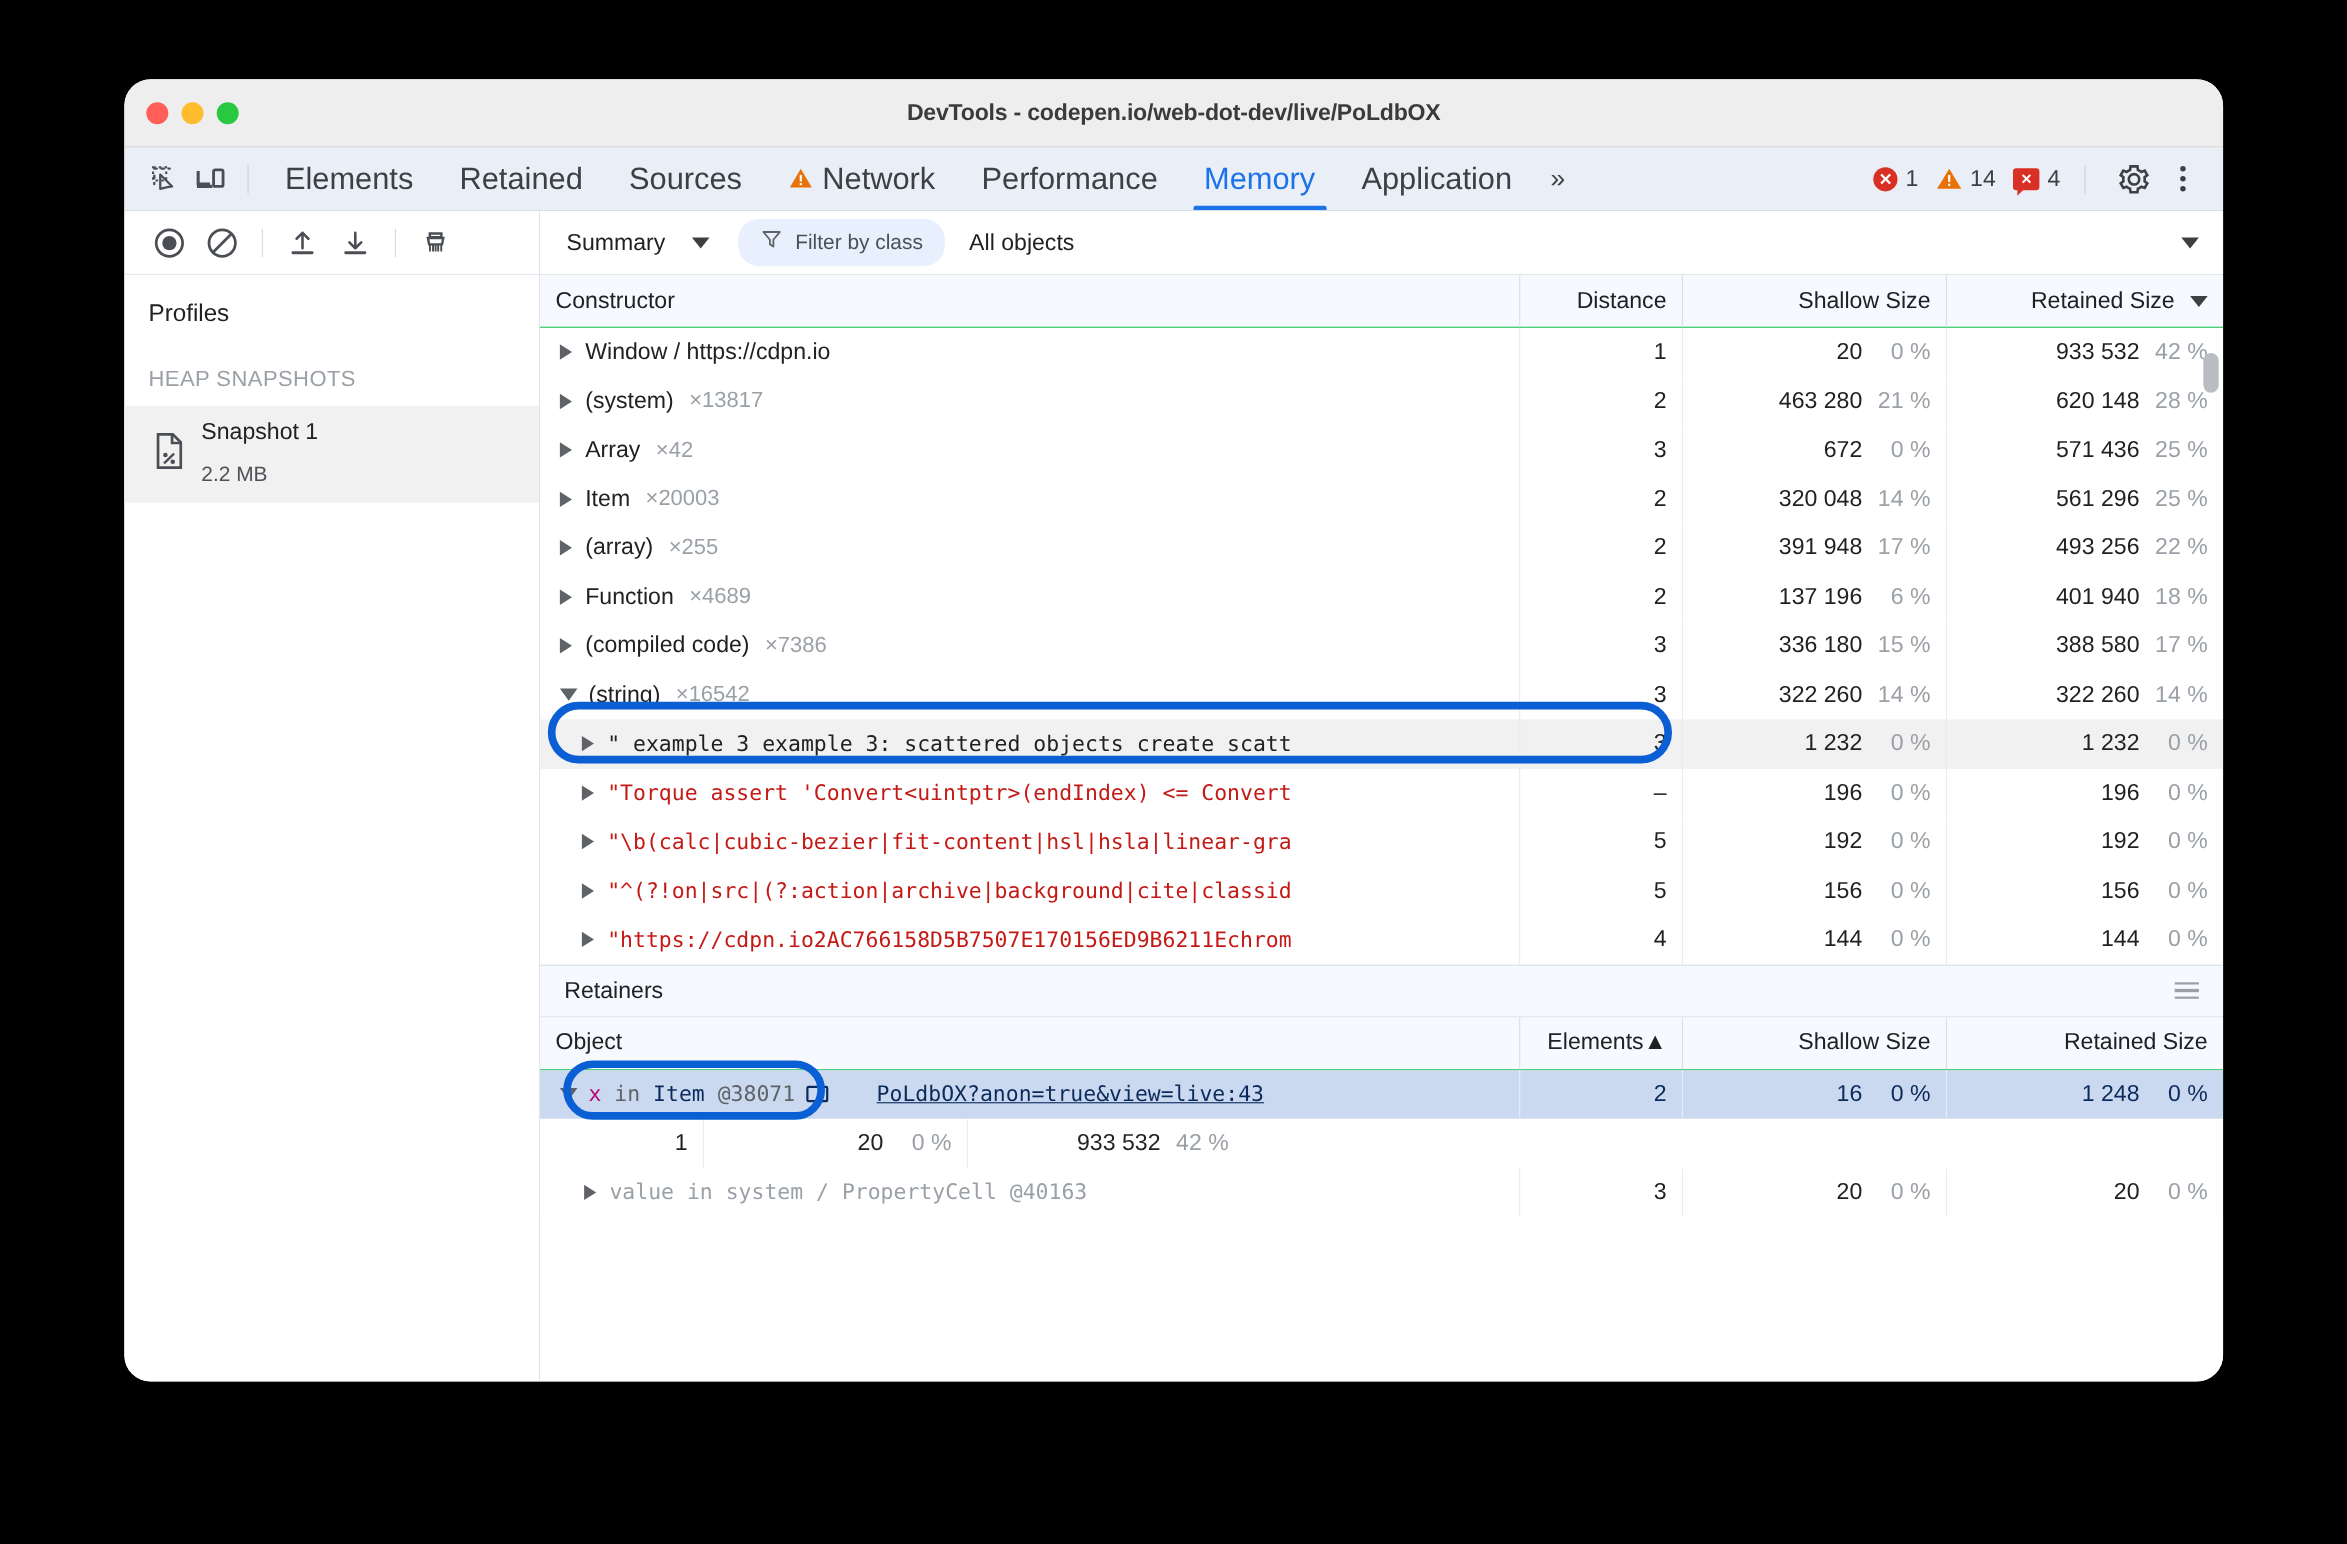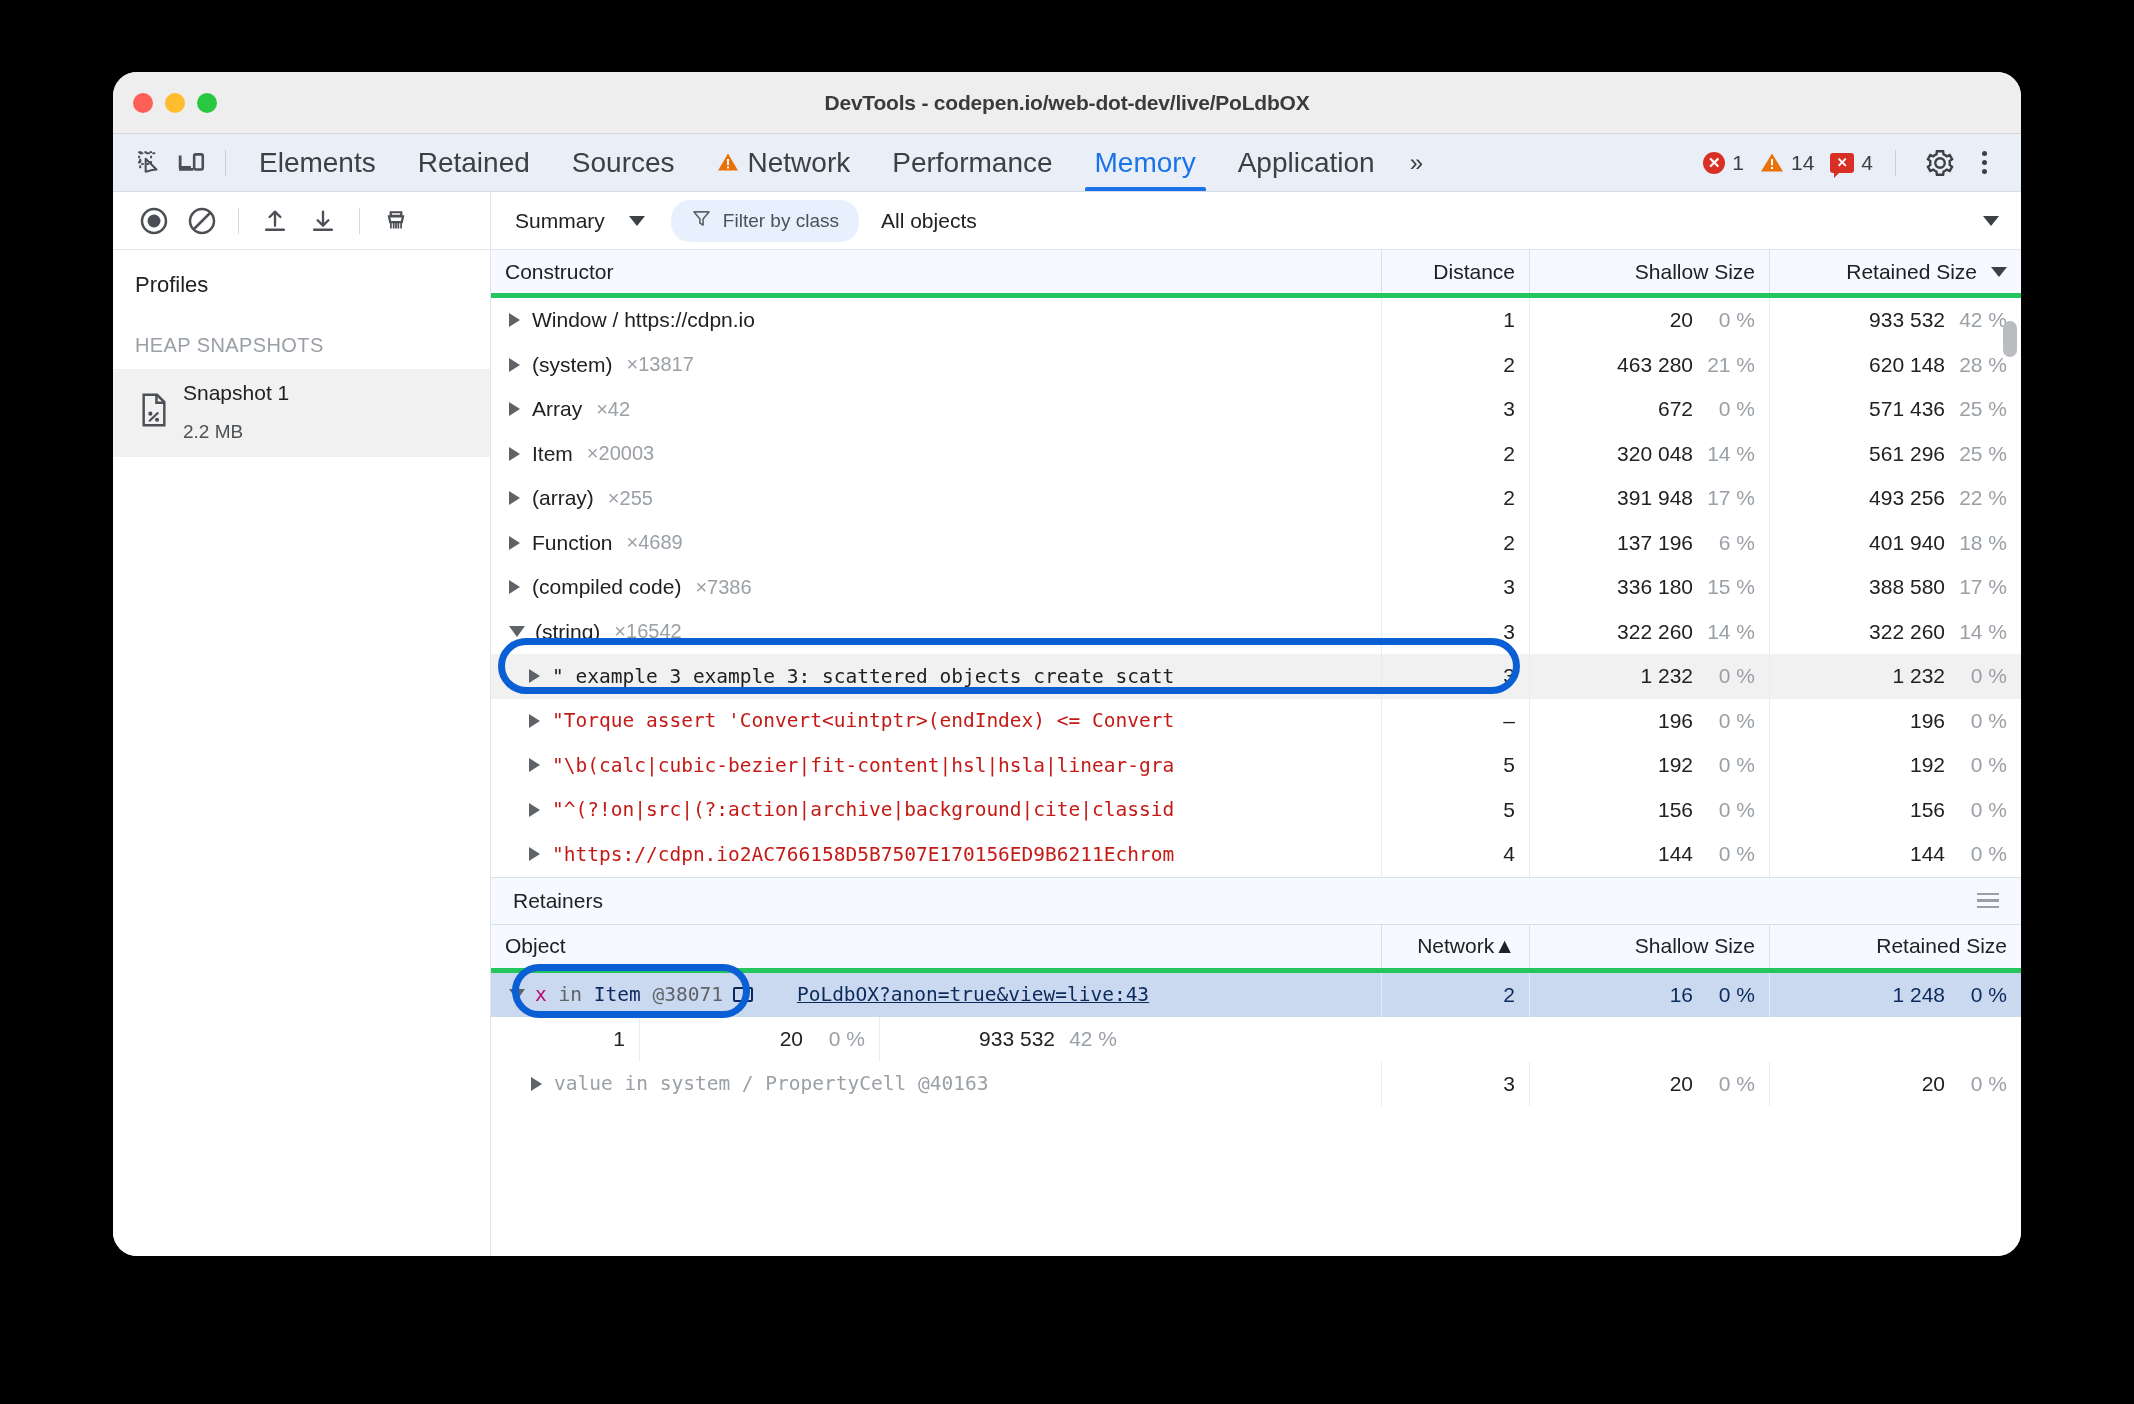--- a/index.html
+++ b/index.html
@@ -134,21 +134,21 @@
     background: #f1f1f1; padding: 12px 22px 14px 26px;
   }
   .snap-txt { display: flex; flex-direction: column; gap: 16px; }
   .snap-name { font-size: 21px; color: #202124; }
   .snap-size { font-size: 19px; color: #4d5156; }
   .content { flex: 1; display: flex; flex-direction: column; min-width: 0; }
   
   .grid { display: flex; flex-direction: column; min-width: 0; }
   .grid-head {
     display: flex; height: 48px; align-items: stretch;
-    background: #f6f9fe; border-bottom: 5px solid #22c55e;
+    background: #f6f9fe; border-bottom: 1px solid #22c55e;
     font-size: 21px; color: #202124;
   }
   .grid-head .cell { display: flex; align-items: center; border-left: 1px solid #d7e0ee; padding: 0 14px; }
   .grid-head .cell:first-child { border-left: none; }
   .col-c { flex: 1; min-width: 0; }
   .col-d { width: 148px; justify-content: flex-end !important; }
   .col-s { width: 240px; justify-content: flex-end !important; }
   .col-r { width: 252px; justify-content: flex-end !important; }
   .row {
     display: flex; height: 44.5px; align-items: stretch;
@@ -609,21 +609,21 @@
         <span class="hamb">
             <i></i>
             <i></i>
             <i></i>
           </span>
       </div>
 
       <div class="grid">
         <div class="grid-head">
           <div class="cell col-c">Object</div>
-          <div class="cell col-d">Network▲</div>
+          <div class="cell col-d">Elements▲</div>
           <div class="cell col-s">Shallow Size</div>
           <div class="cell col-r">Retained Size</div>
         </div>
         <div id="ret-rows" class="retainer-rows">
             <div class="row sel">
               <div class="cell col-c ellipsis" style="padding-left:18px">
                 <span class="tri open"></span>
                 <span class="mono "><span class="prop">x</span> <span class="kw">in</span> <span>Item</span> <span class="kw">@38071</span></span>
                 <span class="objbox"></span>
                 <a class="mono lnk" href="#">PoLdbOX?anon=true&amp;view=live:43</a>

